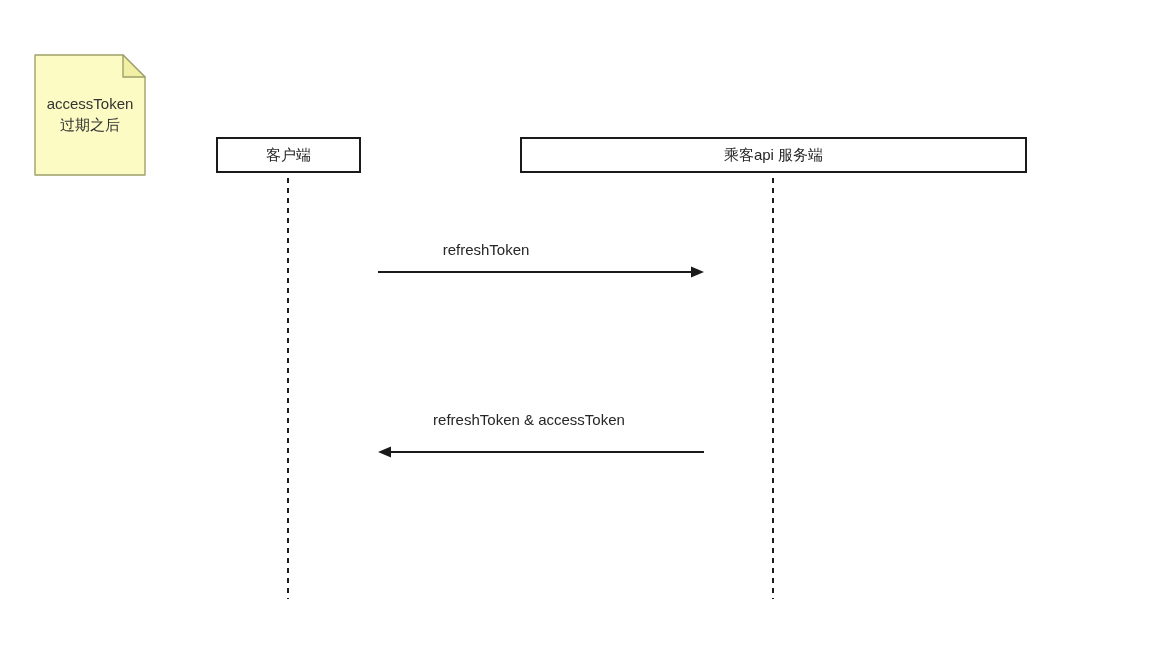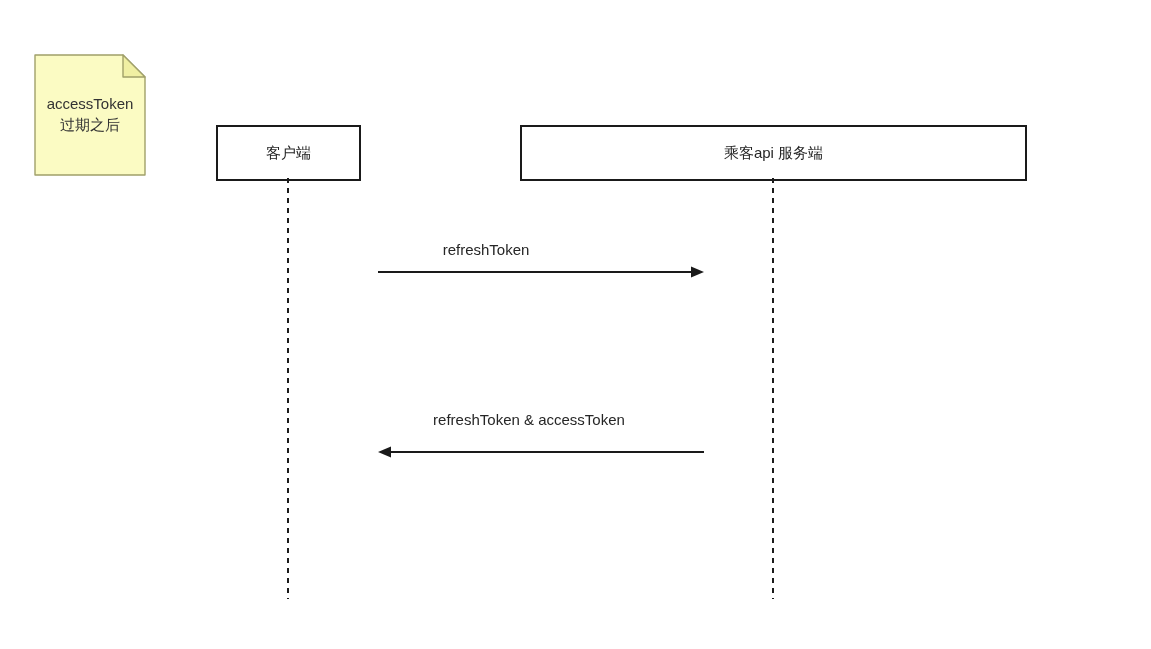--- a/index.html
+++ b/index.html
@@ -30,22 +30,22 @@
     left: 34px;
     top: 93px;
     width: 112px;
     text-align: center;
     font-size: 15px;
     line-height: 21px;
     color: #333333;
   }
   .actor {
     position: absolute;
-    top: 125px;
-    height: 56px;
+    top: 137px;
+    height: 36px;
     box-sizing: border-box;
     border: 2px solid var(--line, #1a1a1a);
     background: #ffffff;
     display: flex;
     align-items: center;
     justify-content: center;
     font-size: 15px;
     color: #262626;
   }
   .actor-client { left: 216px; width: 145px; }

